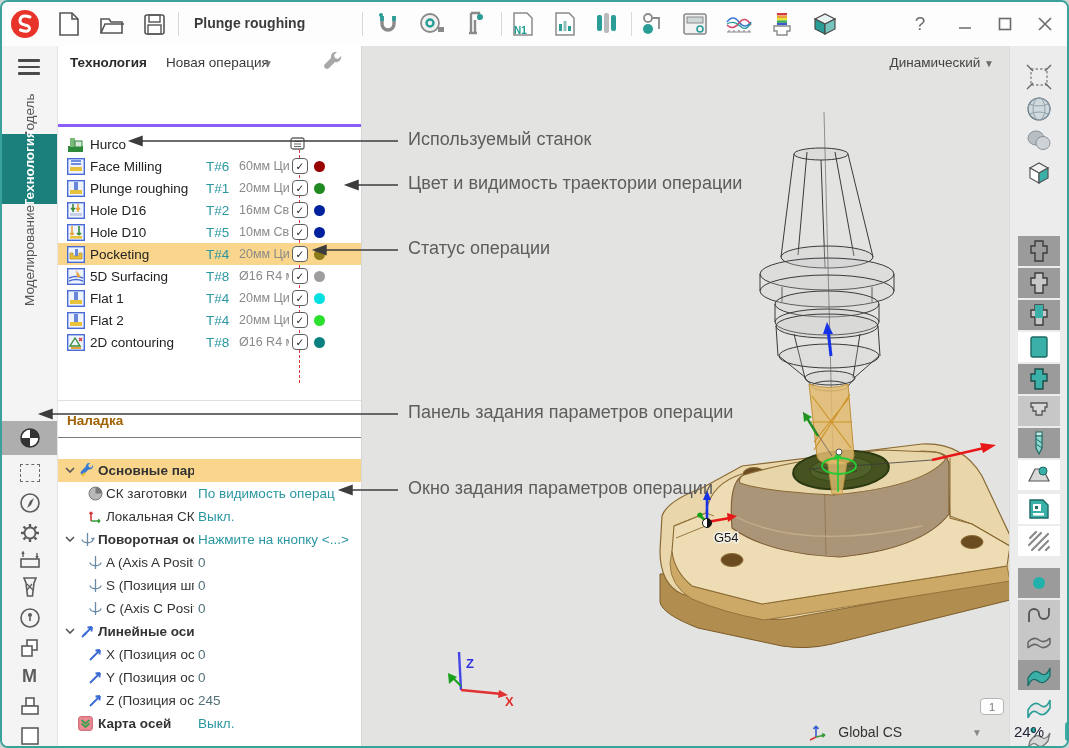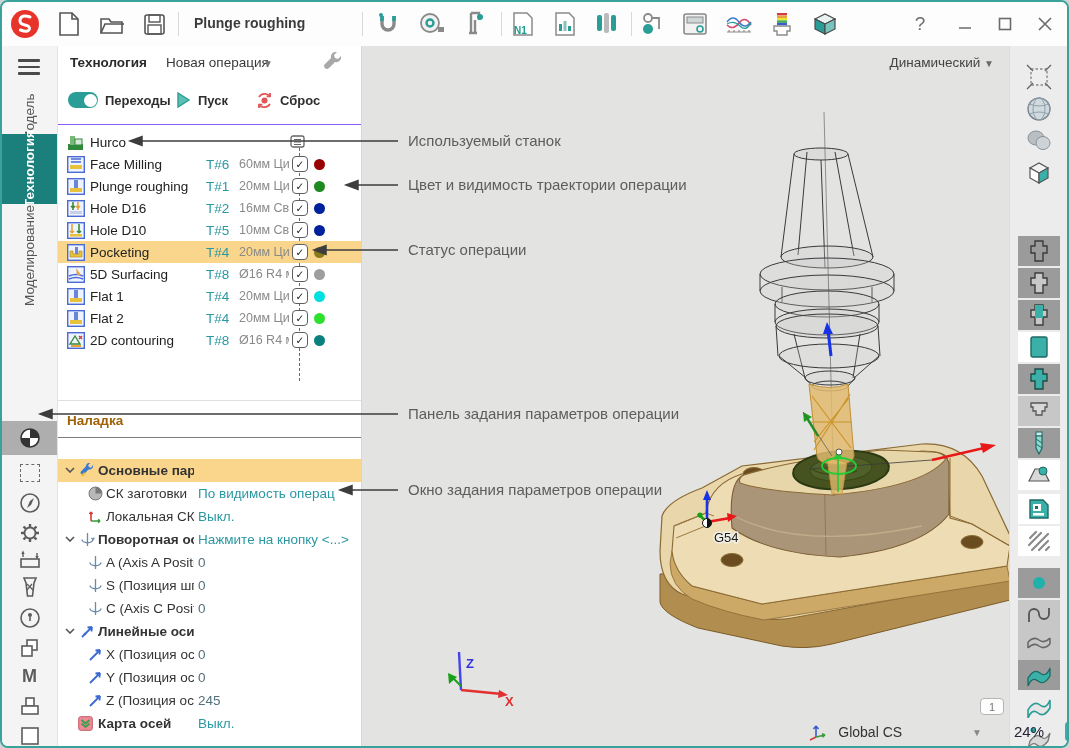--- a/index.html
+++ b/index.html
@@ -24,21 +24,21 @@
   #panel{position:absolute;left:56px;top:44px;bottom:0;width:303px;background:#fff;border-right:1px solid #d6d6d6;font-size:13.5px;}
   #panel-header{position:absolute;left:0;top:0;width:100%;height:34px;}
   #ph-title{position:absolute;left:12px;top:9px;font-weight:bold;color:#2b2b2b;}
   #ph-dropdown{position:absolute;left:108px;top:9px;color:#3a3a3a;cursor:pointer;}
   #ph-caret{position:absolute;left:205px;top:12px;color:#777;font-size:10px;cursor:pointer;}
   #ph-wrench{position:absolute;left:264px;top:6px;cursor:pointer;}
   #controls{position:absolute;left:0;top:38px;width:100%;height:34px;}
   .ctl{position:absolute;display:flex;align-items:center;gap:7px;cursor:pointer;color:#2e2e2e;font-weight:bold;font-size:13px;}
   .toggle{width:30px;height:16px;border-radius:9px;background:#2a9d96;position:relative;}
   .toggle .knob{position:absolute;right:1.5px;top:1.5px;width:13px;height:13px;background:#fff;border-radius:50%;}
-  #oplist{position:absolute;left:0;top:78px;width:100%;height:276px;border-top:1px solid #8b5cf6;}
+  #oplist{position:absolute;left:0;top:78px;width:100%;height:276px;border-top:3px solid #8b5cf6;}
   #red-dash{position:absolute;left:241px;top:18px;height:238px;border-left:1.5px dashed #e03333;}
   .oprow{position:absolute;left:0;width:100%;height:22px;display:flex;align-items:center;cursor:pointer;}
   .oprow.selected{background:#f9d68c;}
   .op-ic{position:absolute;left:9px;width:18px;height:17px;}
   .op-name{position:absolute;left:32px;color:#222;white-space:nowrap;}
   .op-tool{position:absolute;left:148px;color:#2a97a2;}
   .op-par{position:absolute;left:181px;width:50px;overflow:hidden;white-space:nowrap;color:#8a8a8a;font-size:12.5px;}
   .op-chk{position:absolute;left:234px;top:3px;width:14px;height:14px;border:1.4px solid #5f5f5f;border-radius:4px;background:#fff;
           display:flex;align-items:center;justify-content:center;font-size:10.5px;color:#222;}
   .op-dot{position:absolute;left:256px;top:6px;width:11px;height:11px;border-radius:50%;}
@@ -68,21 +68,21 @@
   .rs-item{position:absolute;left:8px;width:42px;height:30px;display:flex;align-items:center;justify-content:center;cursor:pointer;background:#fff;}
   .rs-item.dark{background:#9b9b9b;} .rs-item.mid{background:#c7c7c7;} .rs-item.plain{background:transparent;}
   #zoom-box{position:absolute;left:4px;bottom:5px;display:flex;align-items:center;gap:21px;}
   #zoom-label{font-size:15px;color:#24243a;}
   .batt{width:12px;height:19px;background:#3aaea6;border-radius:3px;position:relative;}
   .batt:before{content:"";position:absolute;left:3px;top:-3px;width:6px;height:3px;background:#3aaea6;border-radius:1px;}
   #page-badge{position:absolute;right:63px;bottom:31px;min-width:16px;height:15px;padding:0 3px;background:#fdfdfd;border:1px solid #b5b5b5;
               border-radius:4px;font-size:11px;color:#777;display:flex;align-items:center;justify-content:center;}
   
   #overlay{position:absolute;left:0;top:0;width:1069px;height:748px;pointer-events:none;z-index:50;}
-  .ann{position:absolute;left:406px;transform:translateY(-55%);font-size:15px;color:#5d5d5d;white-space:nowrap;pointer-events:none;z-index:51;}
+  .ann{position:absolute;left:406px;transform:translateY(-55%);font-size:18px;color:#5d5d5d;white-space:nowrap;pointer-events:none;z-index:51;}
 </style>
 </head>
 <body>
 
 <div id="app">
 
   <div id="topbar">
     <div class="tb-icon" style="left:8px">
       <svg width="30" height="30">
           <circle cx="15" cy="15" r="14" fill="#e8332a"></circle>
@@ -288,42 +288,20 @@
 
   <div id="panel">
     <div id="panel-header">
       <div id="ph-title">Технология</div>
       <div id="ph-dropdown">Новая операция</div>
       <div id="ph-caret">▼</div>
       <div id="ph-wrench">
         <svg width="22" height="22">
             <path d="M19 4 a5 5 0 0 1 -6 6 L7 16 a2.6 2.6 0 0 1 -4 -4 L9 6 a5 5 0 0 1 6 -6 l-3 3 1 3 3 1 z" fill="#a8a8a8"></path>
           </svg>
-      </div>
-    </div>
-    <div id="controls">
-      <div class="ctl" style="left:10px;top:8px">
-        <span class="toggle">
-            <span class="knob"></span>
-          </span>
-        <span>Переходы</span>
-      </div>
-      <div class="ctl" style="left:118px;top:8px">
-        <svg width="15" height="16">
-            <path d="M2 1 l11 7 -11 7 z" fill="#5bbfb5" stroke="#2a9d96" stroke-width="1.4"></path>
-          </svg>
-        <span>Пуск</span>
-      </div>
-      <div class="ctl" style="left:198px;top:8px">
-        <svg width="17" height="17">
-            <circle cx="8.5" cy="8.5" r="3" fill="#e05555"></circle>
-            <path d="M3 5 a7 7 0 0 1 11-1 M14 12 a7 7 0 0 1 -11 1" fill="none" stroke="#e05555" stroke-width="1.8"></path>
-            <path d="M14 1 v3.4 h-3.4 M3 16 v-3.4 h3.4" fill="none" stroke="#e05555" stroke-width="1.8"></path>
-          </svg>
-        <span>Сброс</span>
       </div>
     </div>
 
     <div id="oplist">
       <div id="red-dash"></div>
 
       <div class="oprow" style="top:6px">
         <svg class="op-ic" viewBox="0 0 18 17">
             <rect x="1" y="10" width="15" height="6" fill="#2e8a3a"></rect>
             <rect x="3" y="2" width="5" height="9" fill="#7ab87a"></rect>

